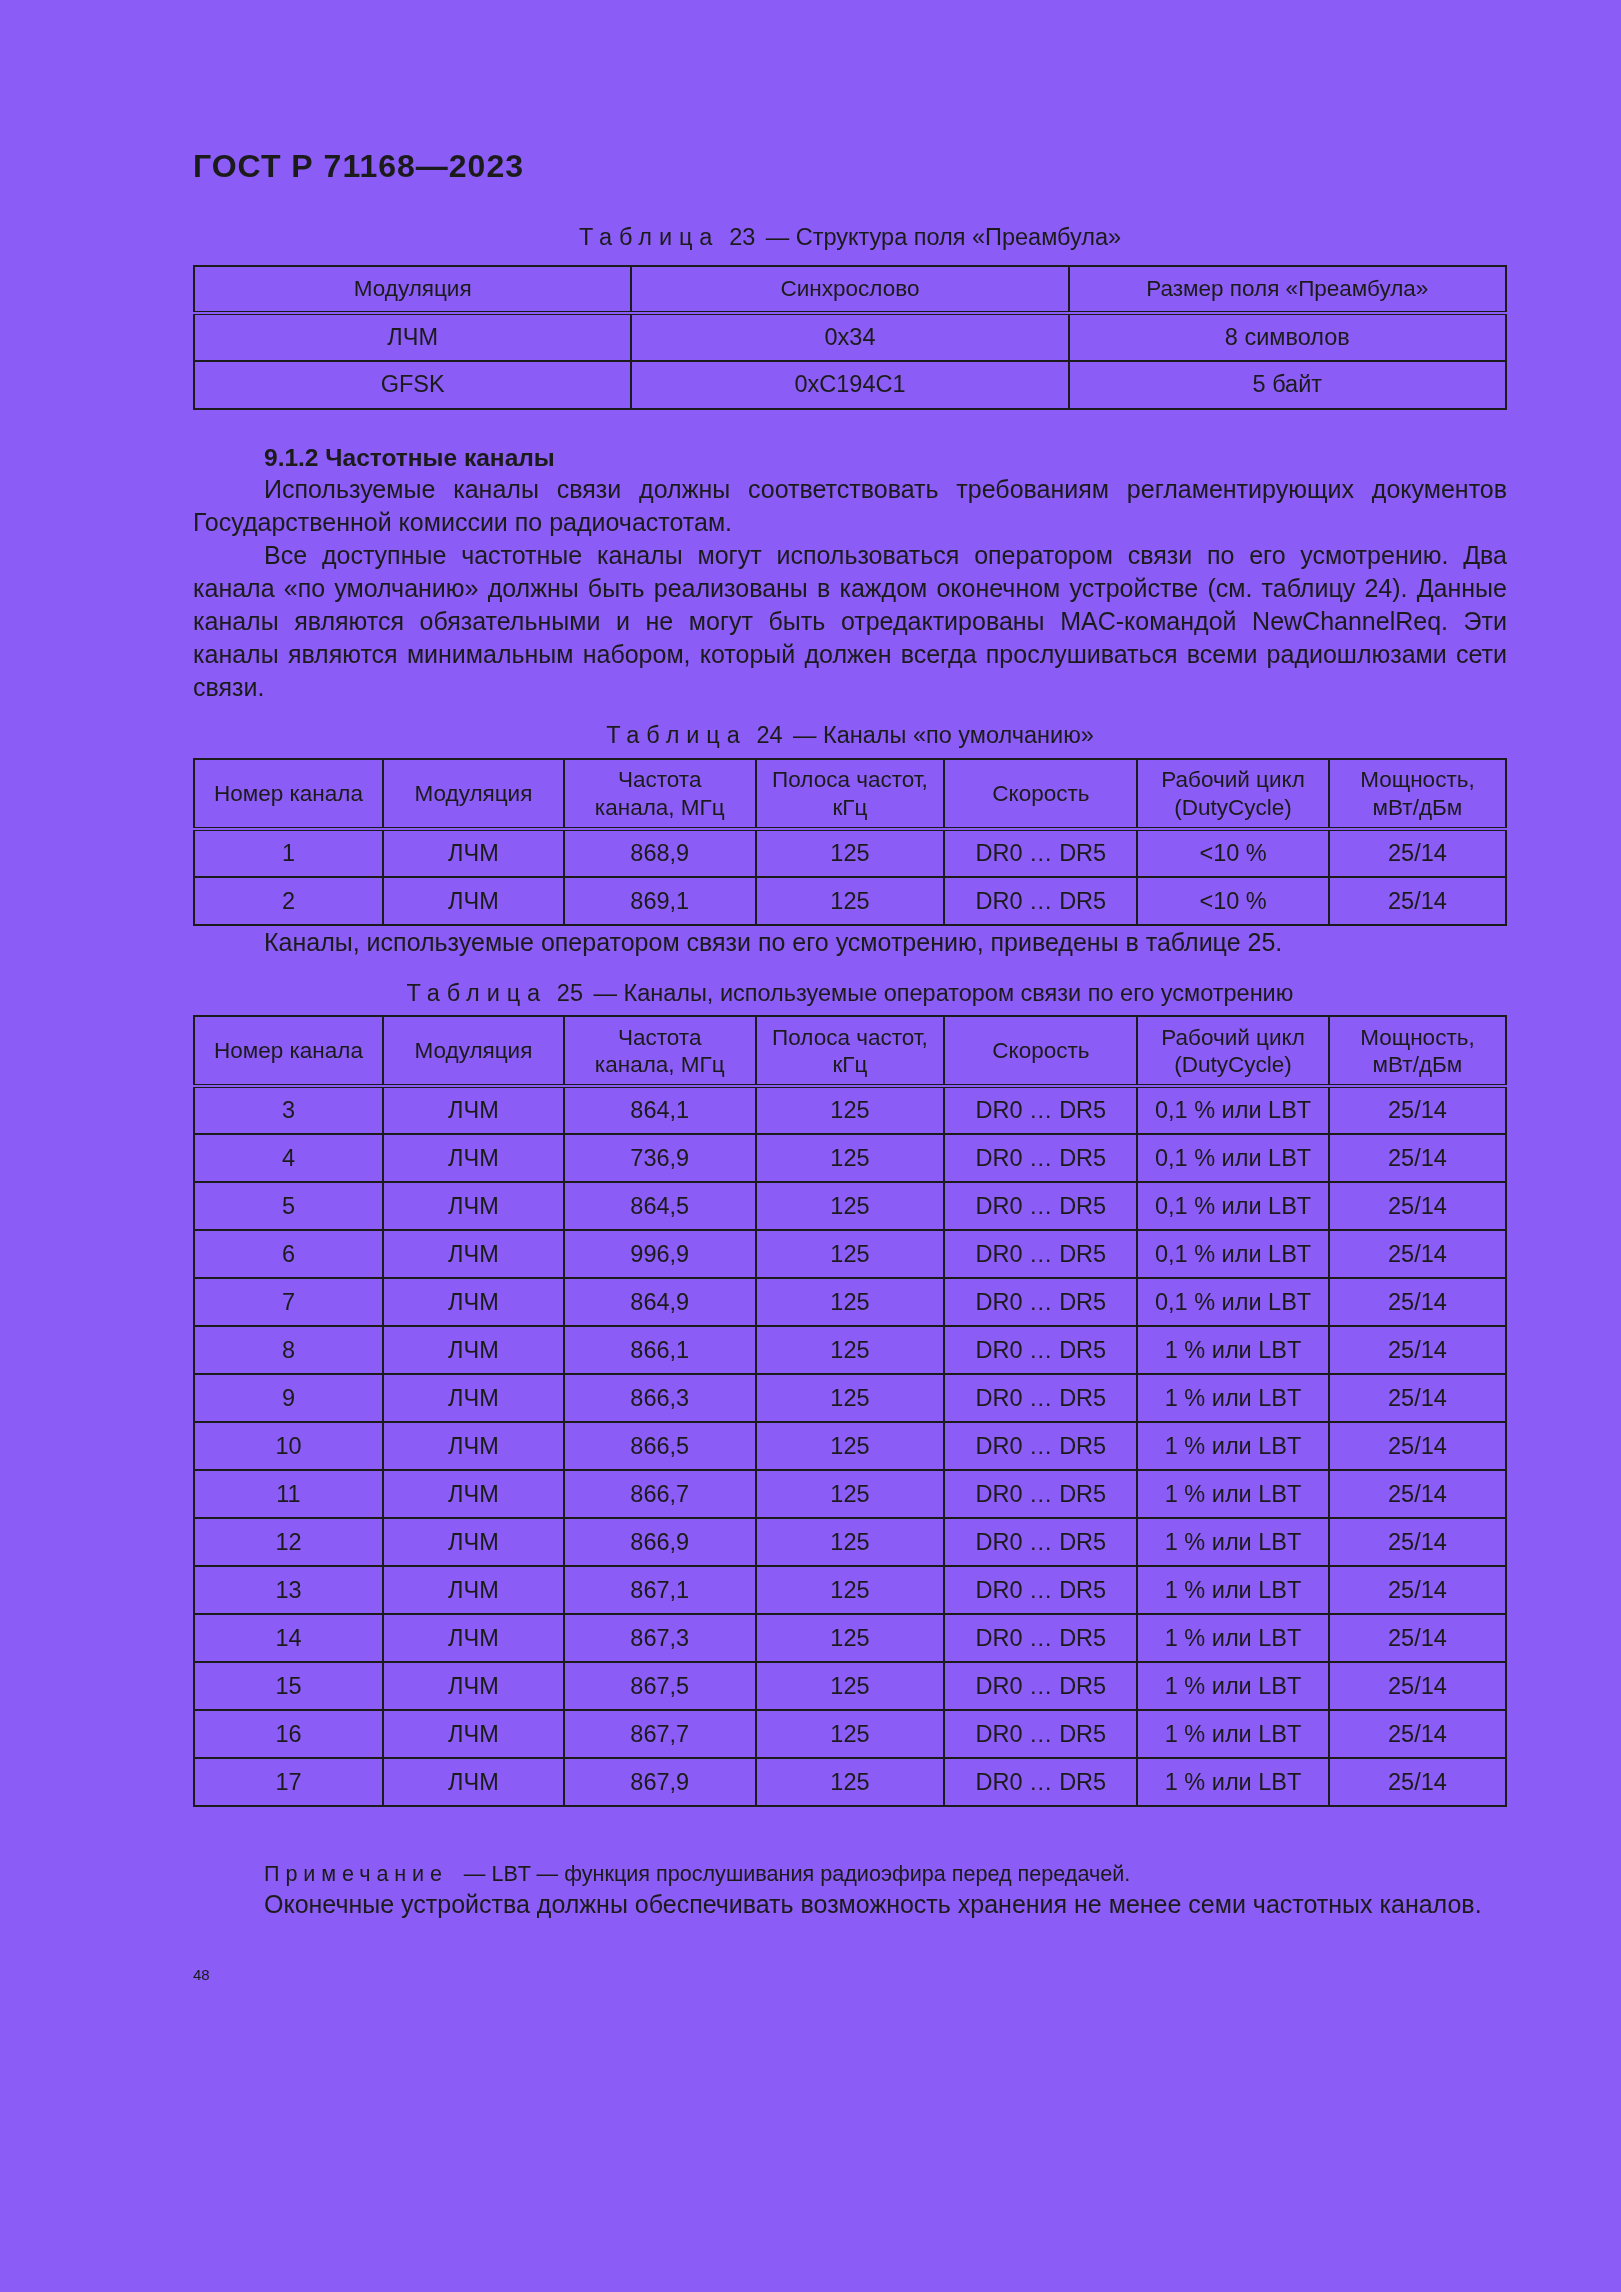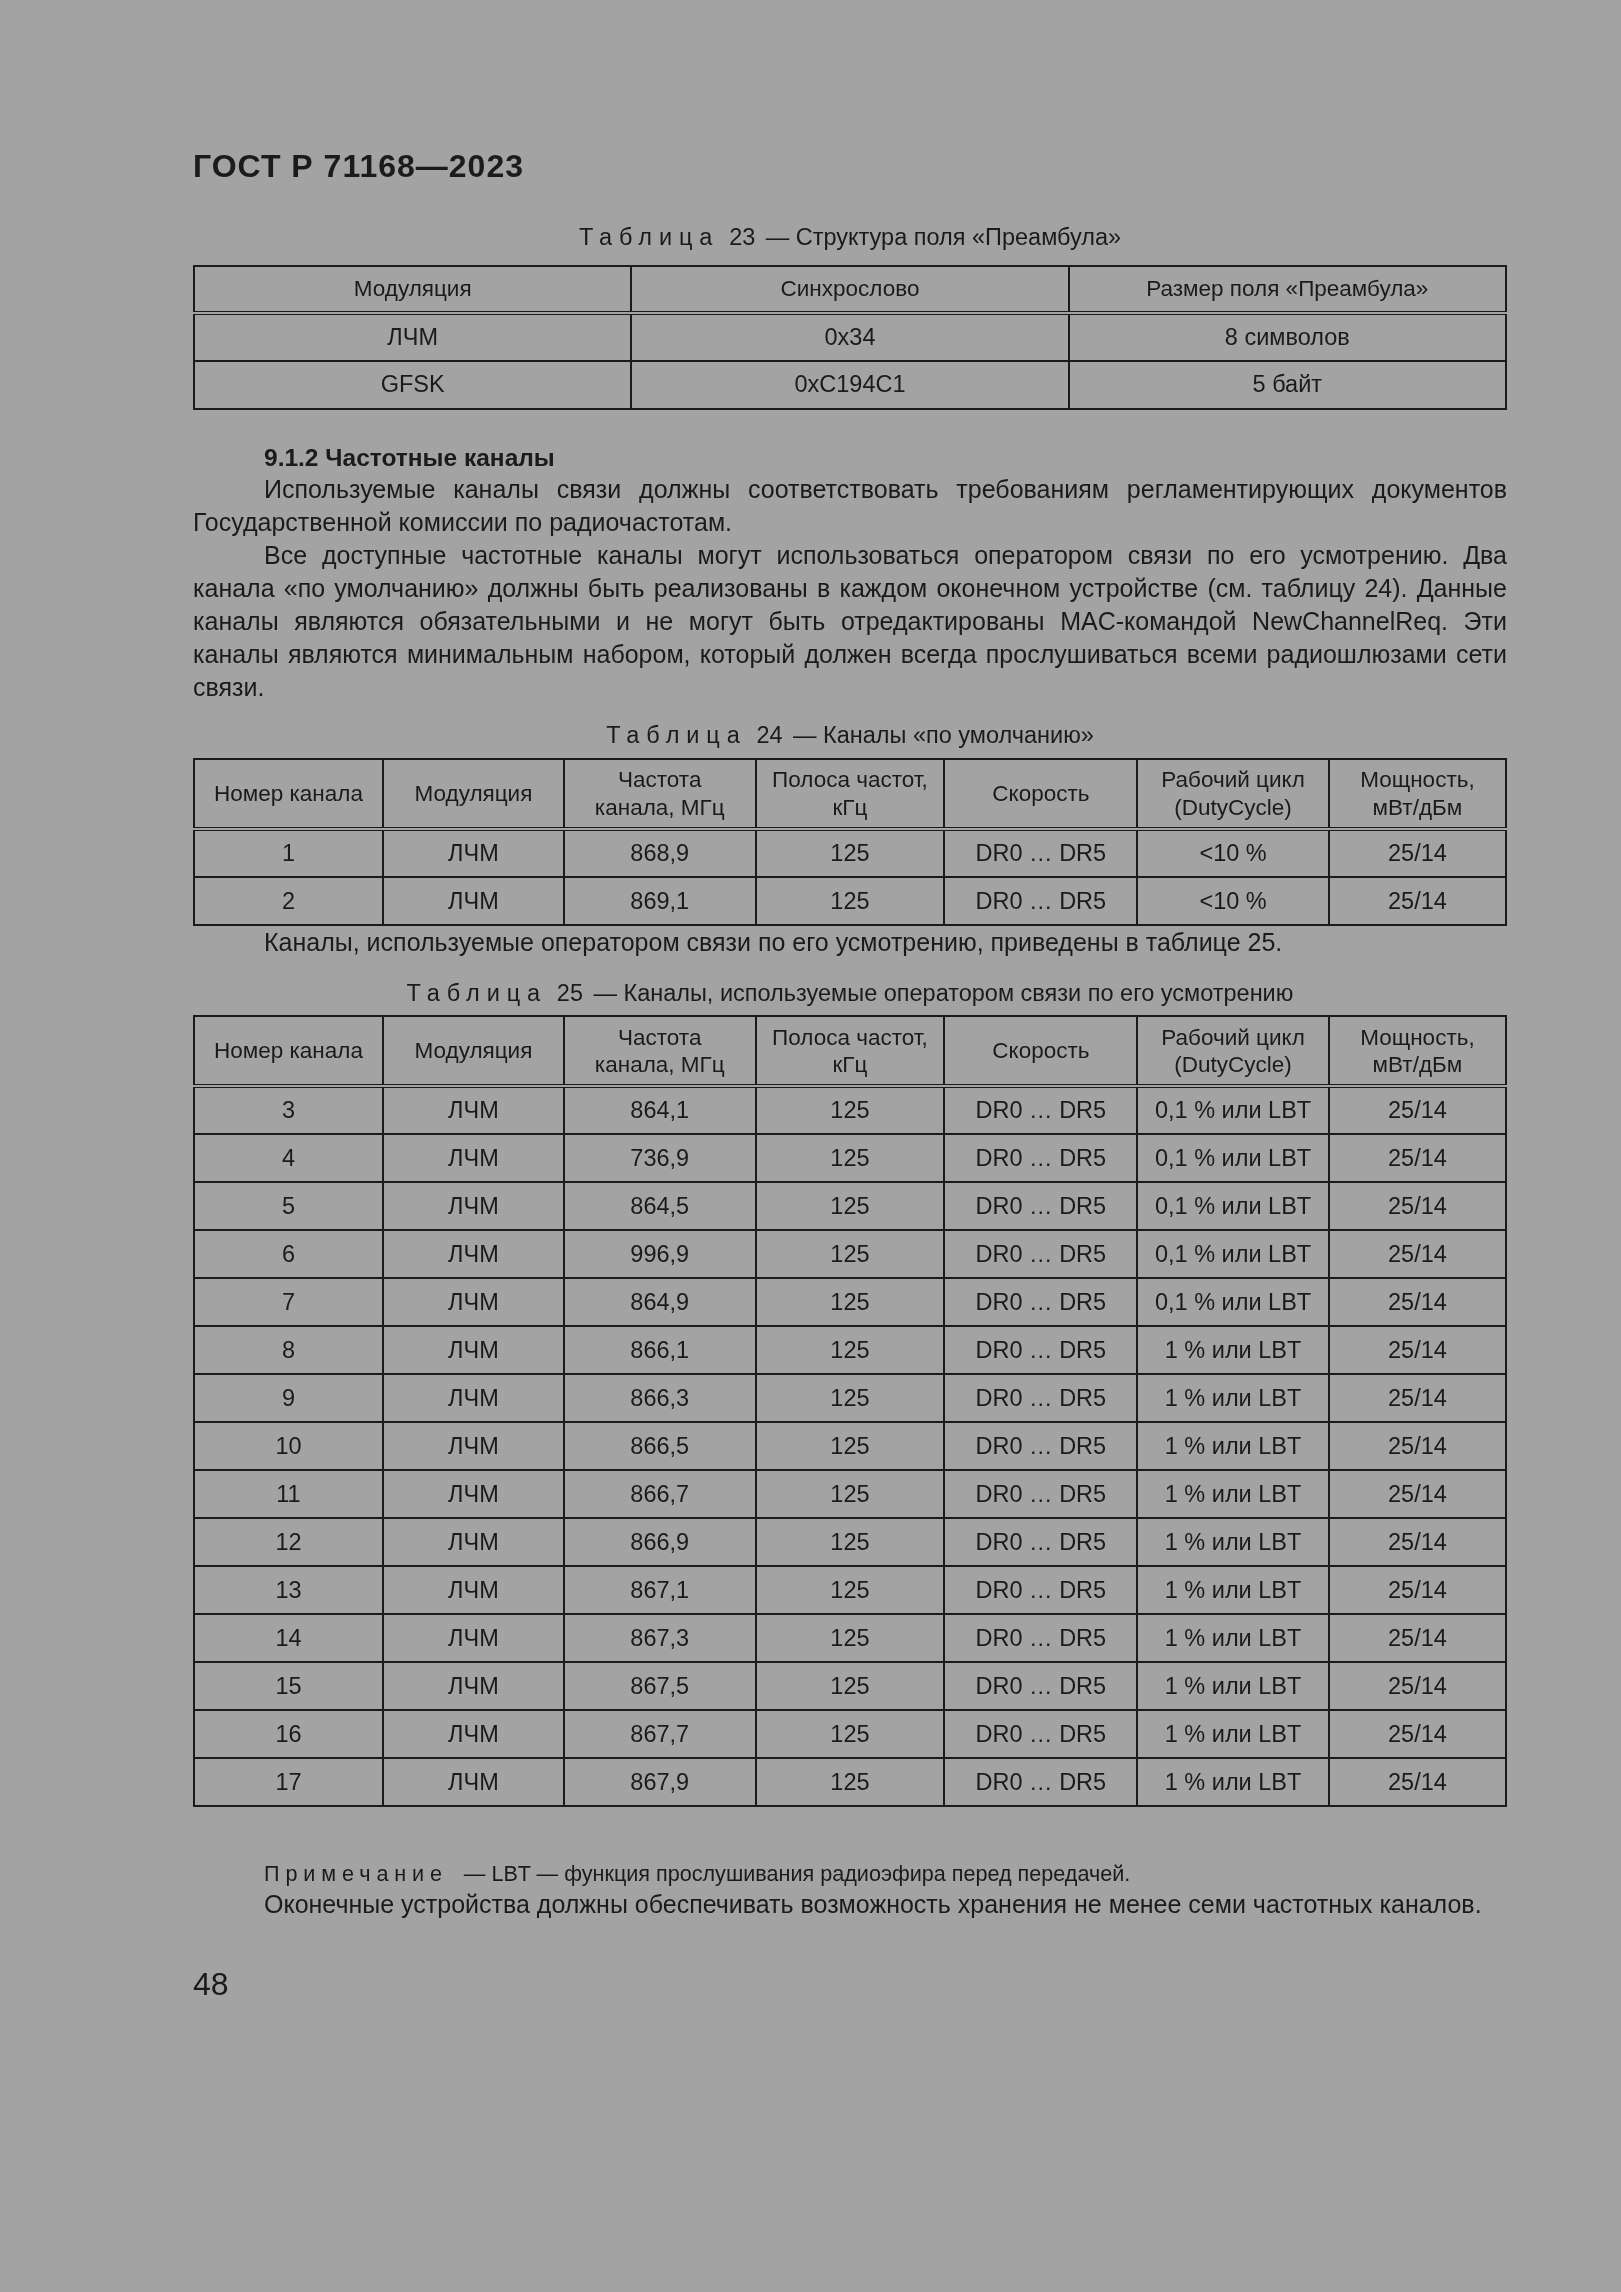--- a/index.html
+++ b/index.html
@@ -3,21 +3,21 @@
 <meta charset="utf-8">
 <style>
   * { box-sizing: border-box; }
   html, body { margin: 0; padding: 0; }
   body { width: 1621px; background: #e8e8e8; }
 
   .page {
     position: relative;
     width: 1621px;
     height: 2293px;
-    background: #a3a3a3;
+    background: #8b5cf6;
     color: #1b1b1b;
     font-family: "Liberation Sans", "DejaVu Sans", sans-serif;
     padding: 149px 114px 0 193px;
     overflow: hidden;
   }
 
   .doc-header {
     font-size: 32px;
     font-weight: 700;
     letter-spacing: 1px;
@@ -99,21 +99,21 @@
   .note {
     margin: 53px 0 0;
     font-size: 21.6px;
     line-height: 27.4px;
     padding-left: 71px;
   }
   .note .label { letter-spacing: 5.9px; margin-right: 9.8px; }
 
   .page-num {
     margin-top: 45px;
-    font-size: 32px;
+    font-size: 15px;
   }
 </style>
 </head>
 <body>
 
 <div class="page">
 
   <div class="doc-header">ГОСТ Р 71168—2023</div>
 
   <p class="caption caption-23">

